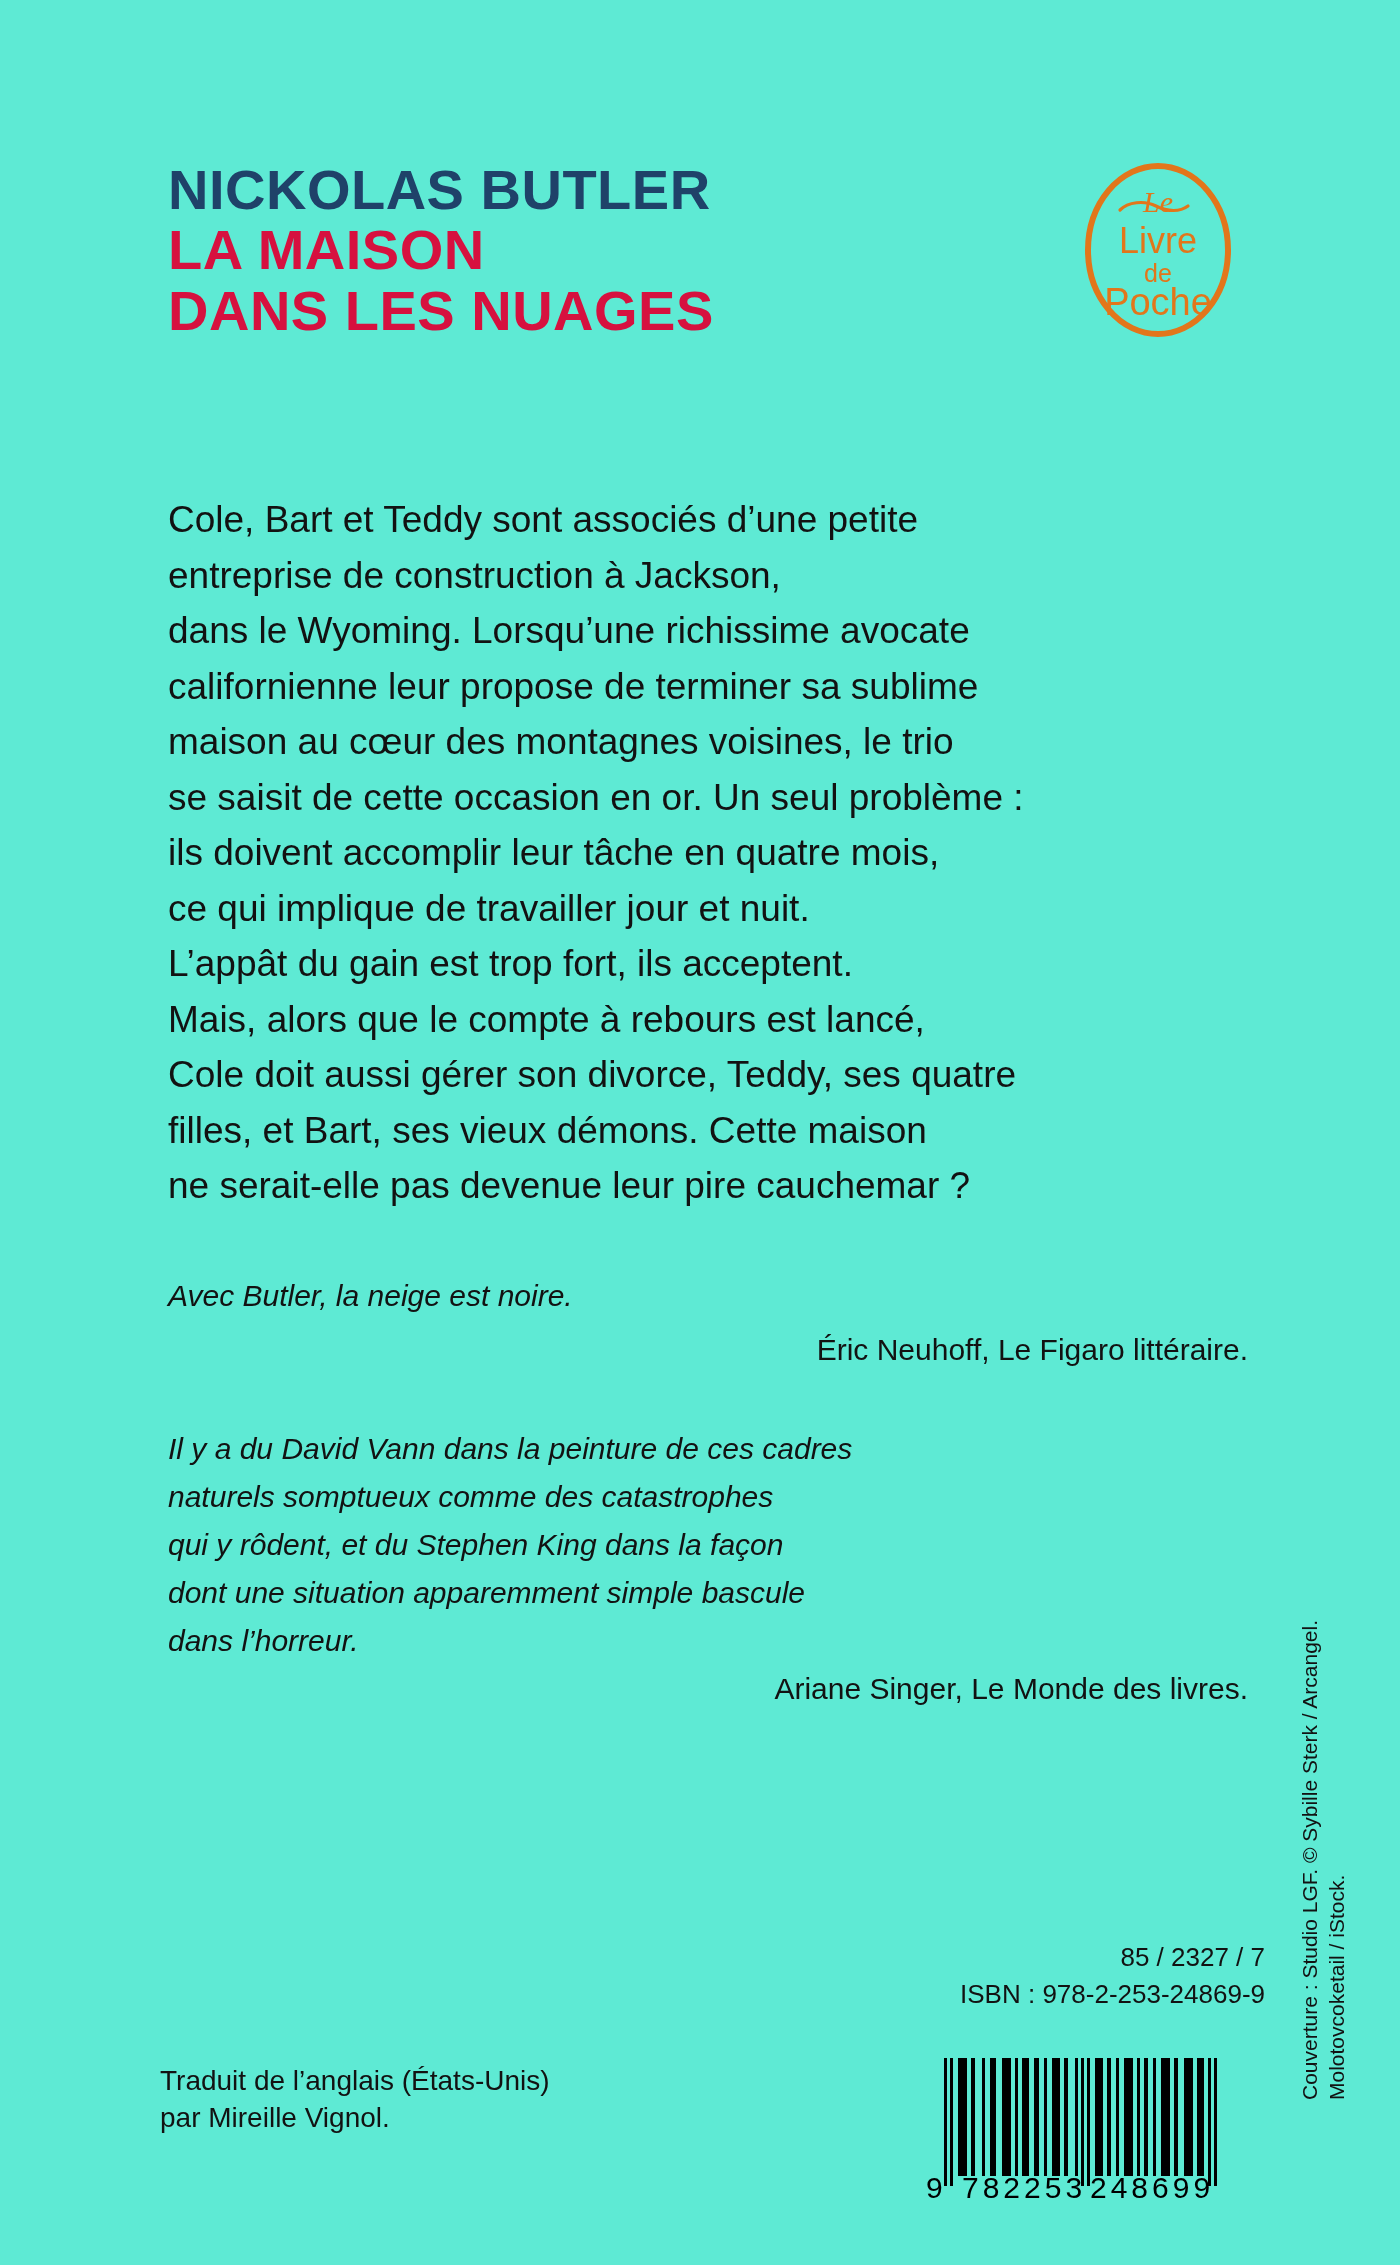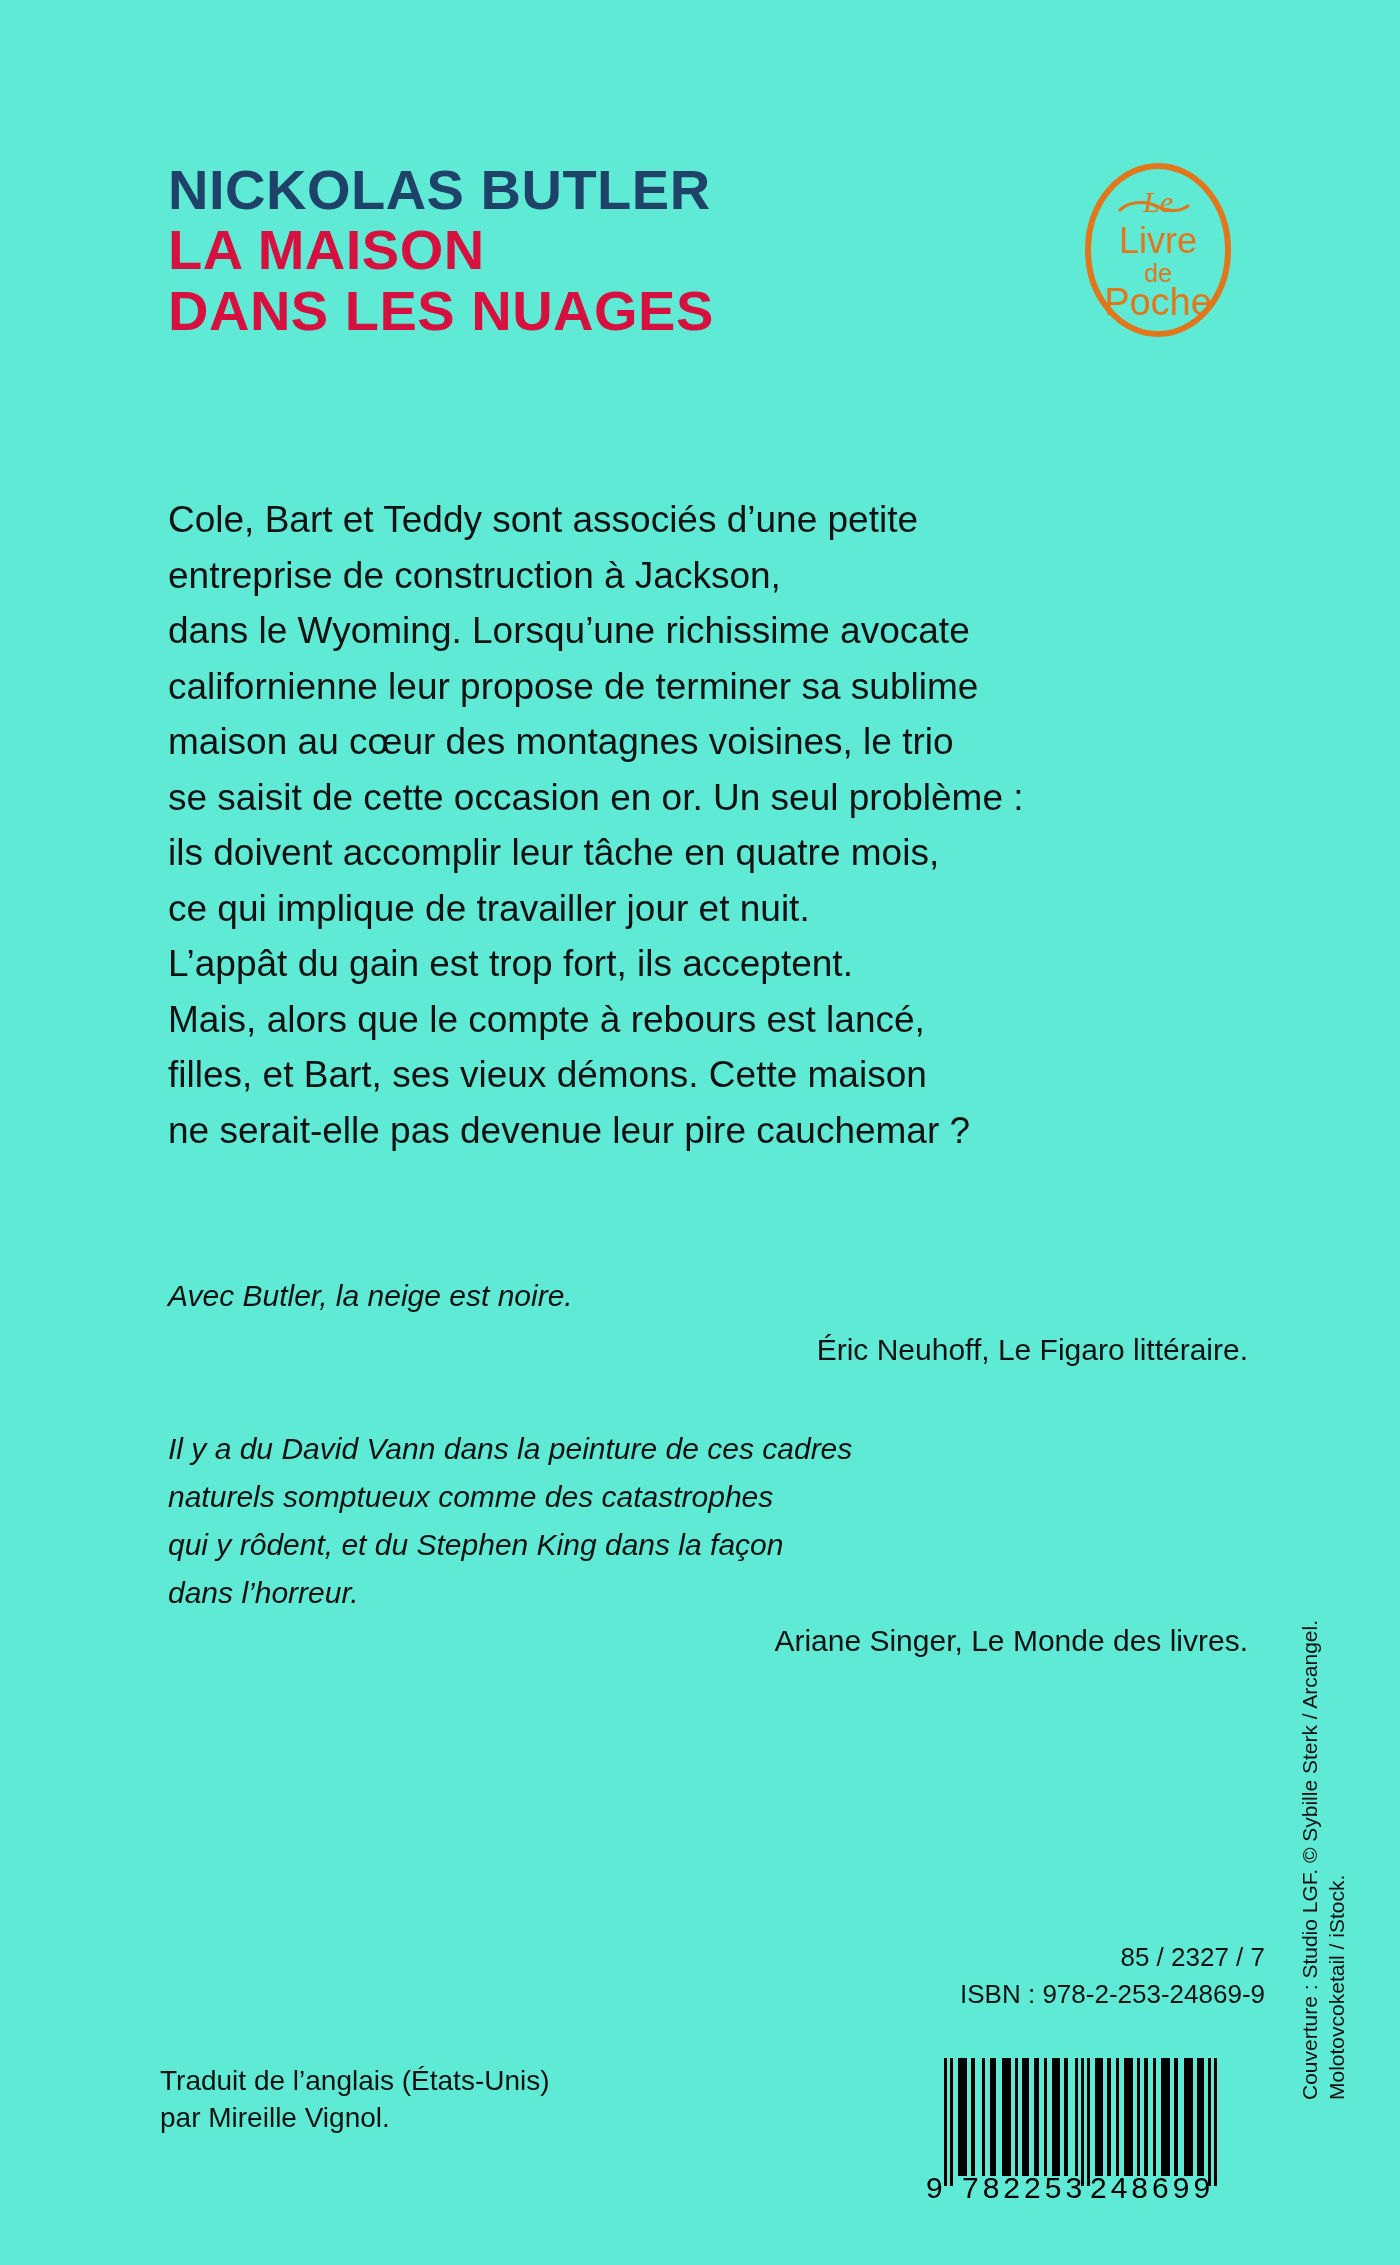--- a/index.html
+++ b/index.html
@@ -167,33 +167,35 @@
     <div>Cole, Bart et Teddy sont associés d’une petite</div>
     <div>entreprise de construction à Jackson,</div>
     <div>dans le Wyoming. Lorsqu’une richissime avocate</div>
     <div>californienne leur propose de terminer sa sublime</div>
     <div>maison au cœur des montagnes voisines, le trio</div>
     <div>se saisit de cette occasion en or. Un seul problème :</div>
     <div>ils doivent accomplir leur tâche en quatre mois,</div>
     <div>ce qui implique de travailler jour et nuit.</div>
     <div>L’appât du gain est trop fort, ils acceptent.</div>
     <div>Mais, alors que le compte à rebours est lancé,</div>
+    <div>Cole doit aussi gérer son divorce, Teddy, ses quatre</div>
     <div>filles, et Bart, ses vieux démons. Cette maison</div>
     <div>ne serait-elle pas devenue leur pire cauchemar ?</div>
   </div>
 
   <div class="quote-block quote-1">
     <div class="q-line">Avec Butler, la neige est noire.</div>
     <div class="attribution"><span>Éric Neuhoff, </span><span class="src">Le Figaro littéraire.</span></div>
   </div>
 
   <div class="quote-block quote-2">
     <div class="q-line">Il y a du David Vann dans la peinture de ces cadres</div>
     <div class="q-line">naturels somptueux comme des catastrophes</div>
     <div class="q-line">qui y rôdent, et du Stephen King dans la façon</div>
+    <div class="q-line">dont une situation apparemment simple bascule</div>
     <div class="q-line">dans l’horreur.</div>
     <div class="attribution"><span>Ariane Singer, </span><span class="src">Le Monde des livres.</span></div>
   </div>
 
   <div class="credits">
     <span class="c-line">Couverture : Studio LGF. © Sybille Sterk / Arcangel.</span>
     <span class="c-line">Molotovcoketail / iStock.</span>
   </div>
 
   <div class="codes">

